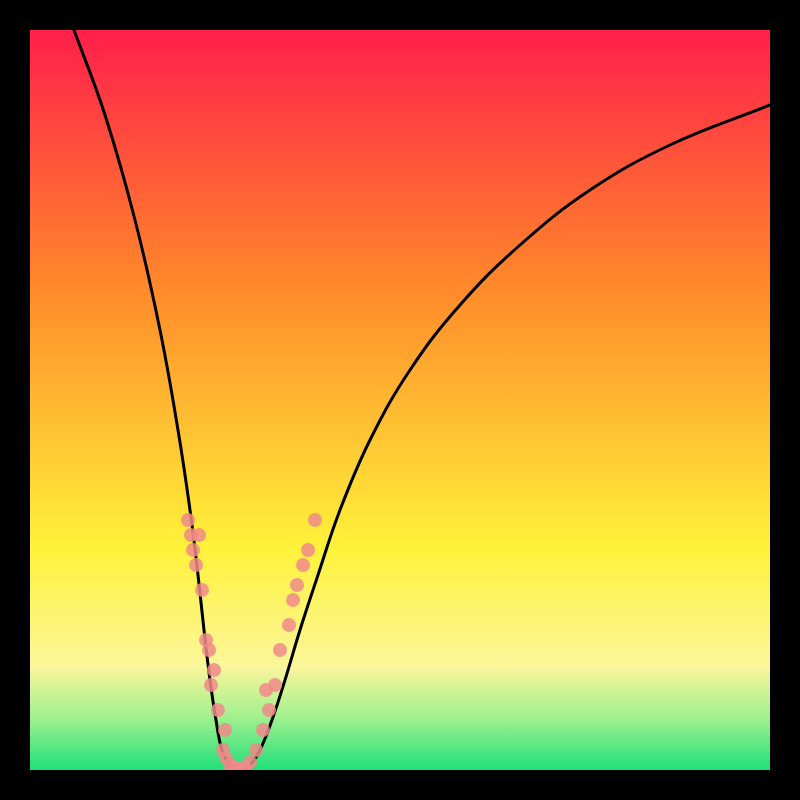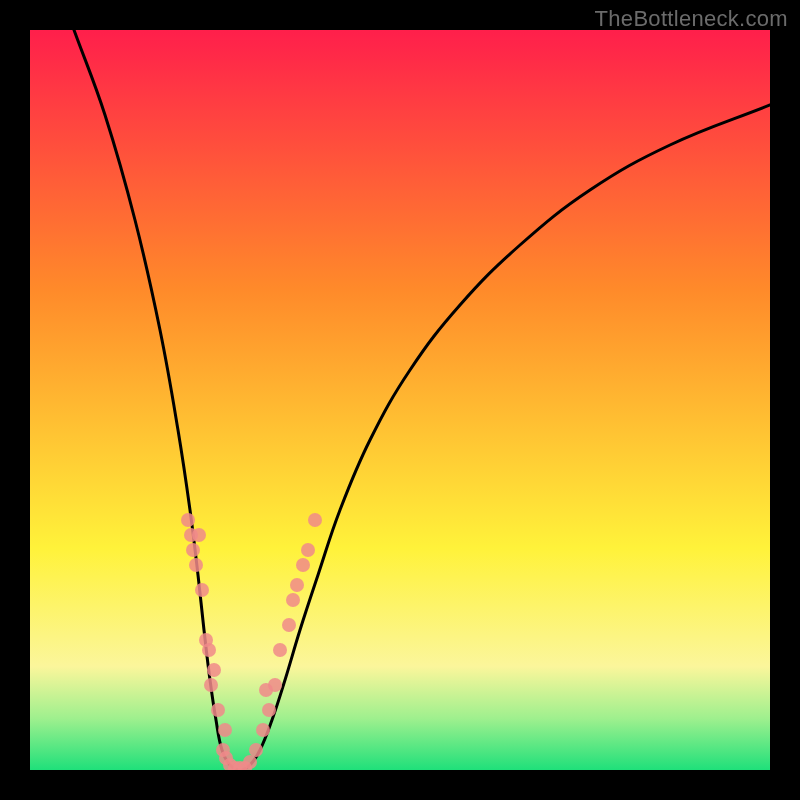--- a/index.html
+++ b/index.html
@@ -98,15 +98,14 @@
           <circle cx="263" cy="570" r="7" fill="#f08a8a" fill-opacity="0.85"></circle>
           <circle cx="267" cy="555" r="7" fill="#f08a8a" fill-opacity="0.85"></circle>
           <circle cx="273" cy="535" r="7" fill="#f08a8a" fill-opacity="0.85"></circle>
           <circle cx="278" cy="520" r="7" fill="#f08a8a" fill-opacity="0.85"></circle>
           <circle cx="285" cy="490" r="7" fill="#f08a8a" fill-opacity="0.85"></circle>
         </g>
     </svg>
 
   </div>
 
-  <div class="watermark">TheBottleneck.com</div>
 
 </div>
 
 </body></html>

